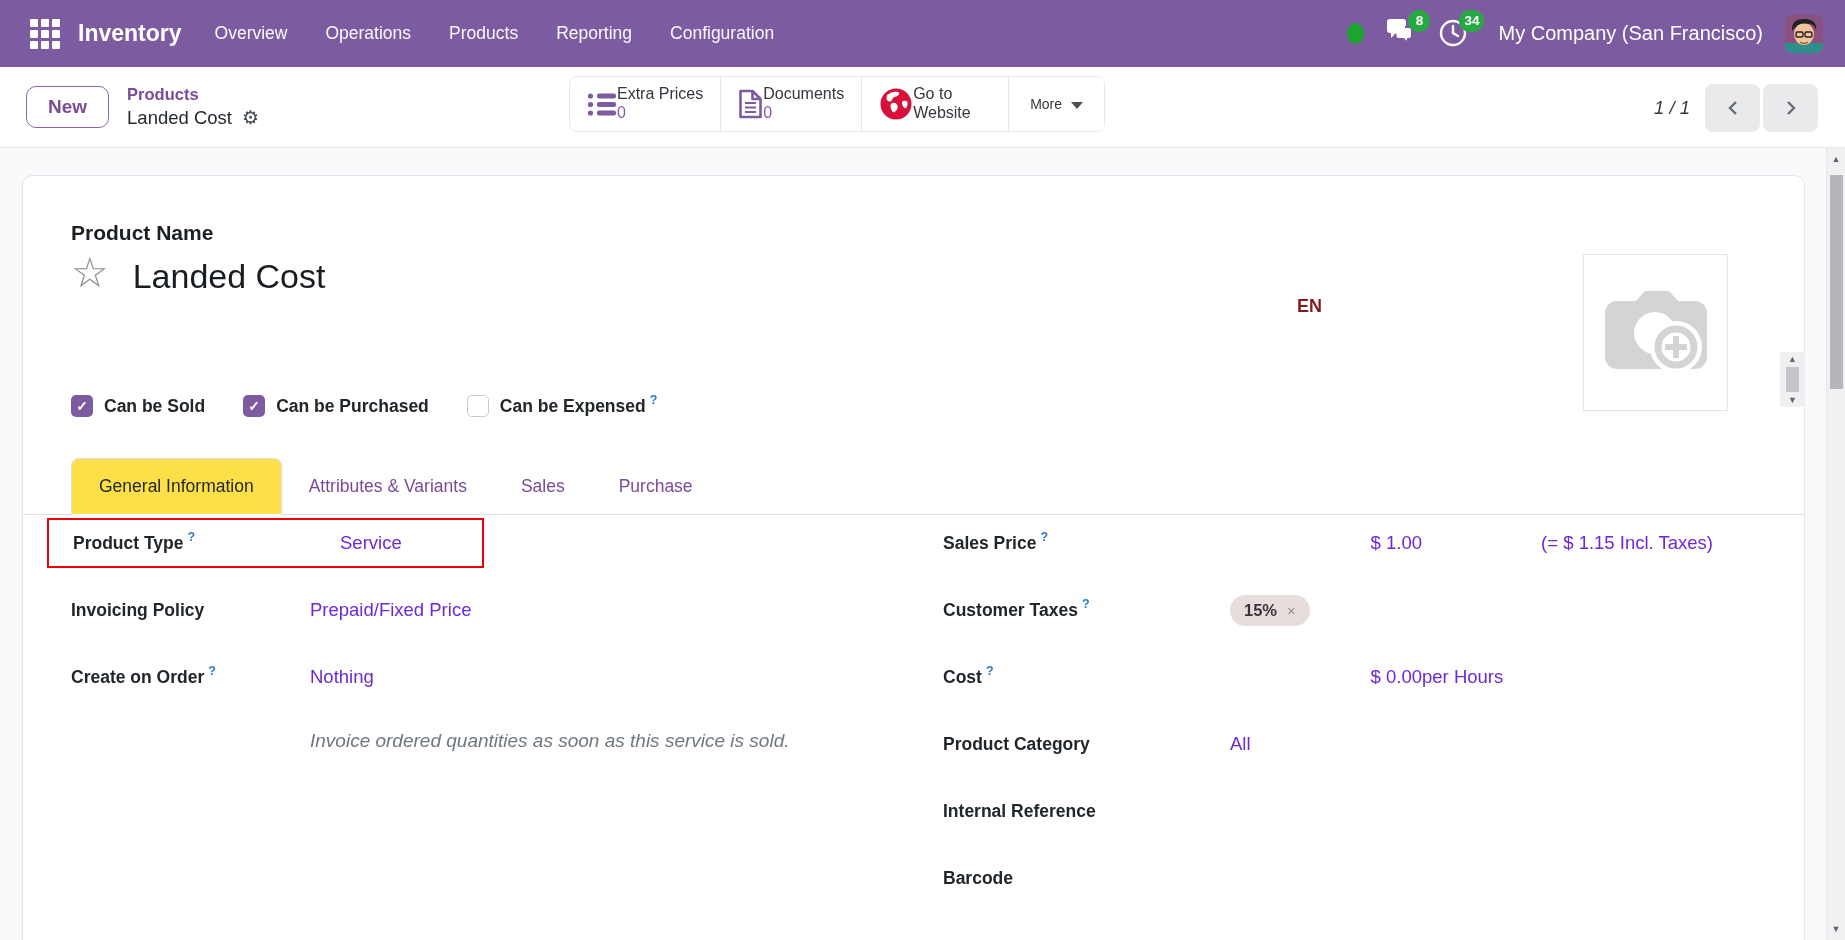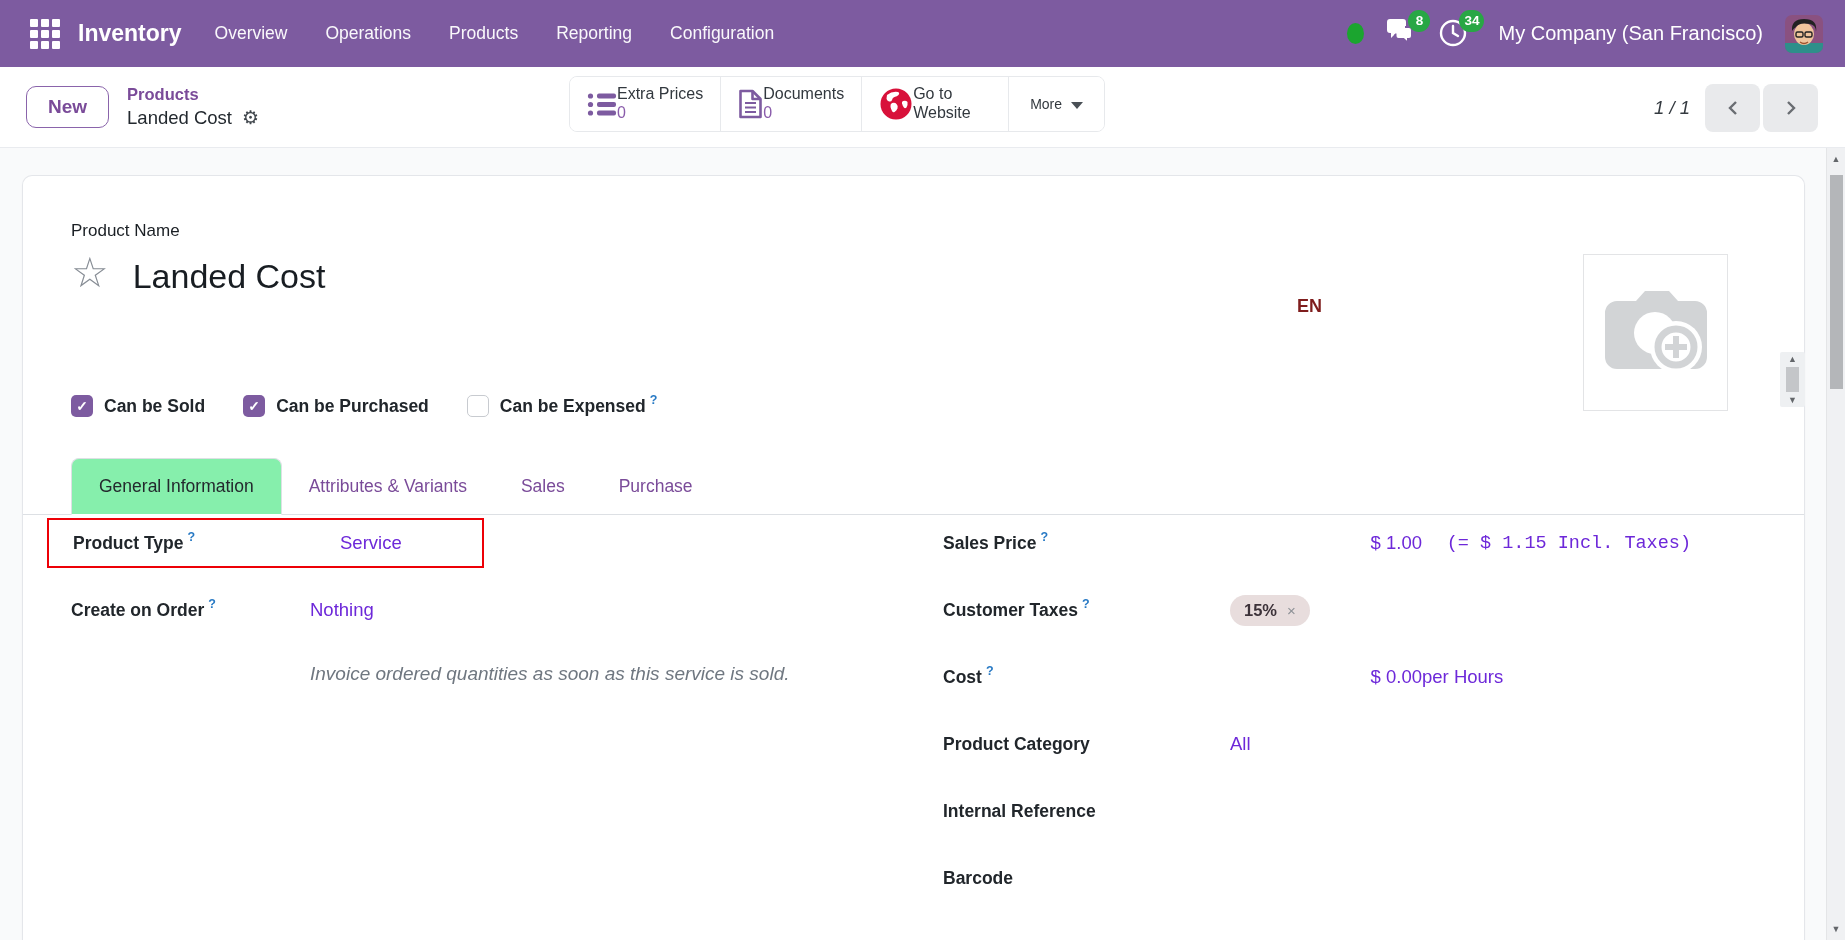--- a/index.html
+++ b/index.html
@@ -72,51 +72,51 @@
   .pager-btns { display:flex; gap:3px; }
   .pager-btn { width:55px; height:48px; background:#e9eaec; border:none; border-radius:8px; display:grid; place-items:center; cursor:pointer; }
 
   
   .sheet {
     position:absolute; left:22px; top:175px; width:1783px; height:765px;
     background:#fff; border:1px solid #e4e6ea; border-bottom:none;
     border-radius:10px 10px 0 0; box-shadow:0 1px 2px rgba(0,0,0,.04);
   }
   .sheet-head { padding:45px 0 0 48px; }
-  .pn-label { font-size:17px; font-weight:400; color:#1a1f24; height:20px; margin-bottom:10px; }
+  .pn-label { font-size:21px; font-weight:700; color:#1a1f24; height:20px; margin-bottom:10px; }
   .title-row { display:flex; align-items:center; gap:24px; height:50px; }
   .star { font-size:42px; color:#878d95; line-height:1; cursor:pointer; margin-top:-6px; }
   .title { font-size:34px; color:#181d22; }
   .cb-row { display:flex; gap:38px; margin-top:92px; align-items:center; height:26px; }
   .cb { display:flex; gap:11px; align-items:center; font-size:17.5px; font-weight:700; color:#21262b; cursor:pointer; }
   .cb-box { width:22px; height:22px; border-radius:5px; display:grid; place-items:center; }
   .cb-box.checked { background:#7d5ba0; color:#fff; font-size:14px; font-weight:700; }
   .cb-box.unchecked { background:#fff; border:1px solid #c8cbd0; }
   .help { color:#2779c4; font-size:12.5px; font-weight:700; position:relative; top:-8px; margin-left:4px; }
 
   .tabbar { margin-top:36px; padding-left:48px; border-bottom:1px solid #dde0e4; display:flex; align-items:flex-end; height:60px; }
   .tab { padding:17px 27px; font-size:17.5px; color:#7a4b99; cursor:pointer; white-space:nowrap; }
   .tab.active {
-    background:#86efac; border:1px solid #dde0e4; border-bottom:1px solid #fff;
+    background:#fde047; border:1px solid #dde0e4; border-bottom:1px solid #fff;
     border-radius:8px 8px 0 0; color:#23282d; margin-bottom:-1px;
   }
 
   .form { display:flex; padding:8px 36px 0 48px; }
   .col-left { width:872px; }
   .col-right { flex:1; padding-right:37px; }
   .frow { display:flex; align-items:center; height:40px; margin-bottom:27px; }
   .flabel { width:239px; font-size:17.5px; font-weight:700; color:#21262b; flex:none; }
   .col-right .flabel { width:287px; }
   .fvalue { font-size:18.5px; color:#6d28d9;text-align:right; }
   .frow.highlight {
     border:2px solid #ed0007; height:50px; width:437px;
     margin:-5px 0 22px -24px; padding-left:24px;gap:28px;
   }
   .w192 { width:192px; flex:none; }
-  .extra-right { margin-left:auto; margin-right:40px;font-family:Liberation Mono, monospace; }
+  .extra-right { margin-left:auto; margin-right:18px; }
   .note { margin:0 0 26px 239px; width:486px; font-size:19px; font-style:italic; color:#6f7780; line-height:1.82; }
   .upsell-num { font-style:normal; color:#3d444b; margin:0 17px 0 10px; }
   .tag {
     background:#e8dddd; border-radius:16px; height:31px; display:inline-flex;
     align-items:center; gap:10px; padding:0 14px; font-size:16.5px; font-weight:600; color:#3c3239; cursor:pointer;
   }
   .tag-x { color:#8d9196; font-weight:400; font-size:15px; cursor:pointer; }
 
   .lang-badge { position:absolute; left:1274px; top:120px; font-size:18px; font-weight:700; color:#7f1d1d; cursor:pointer; }
   .img-box {
@@ -308,20 +308,24 @@
   </div>
 
   <div class="form">
 
     <div class="col-left">
       <div class="frow highlight">
         <span class="flabel"><span>Product Type</span><span class="help">?</span></span>
         <span class="fvalue">Service</span>
       </div>
       <div class="frow">
+        <span class="flabel">Invoicing Policy</span>
+        <span class="fvalue">Prepaid/Fixed Price</span>
+      </div>
+      <div class="frow">
         <span class="flabel"><span>Create on Order</span><span class="help">?</span></span>
         <span class="fvalue">Nothing</span>
       </div>
       <div class="note">Invoice ordered quantities as soon as this service is sold.</div>
     </div>
 
     <div class="col-right">
       <div class="frow">
         <span class="flabel"><span>Sales Price</span><span class="help">?</span></span>
         <span class="fvalue w192">$ 1.00</span>

